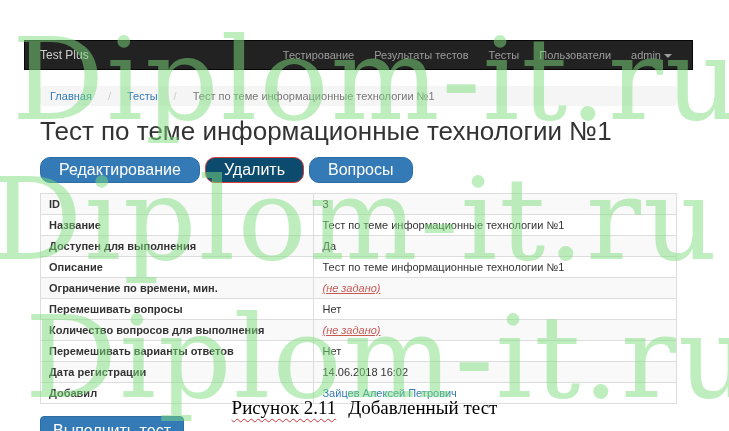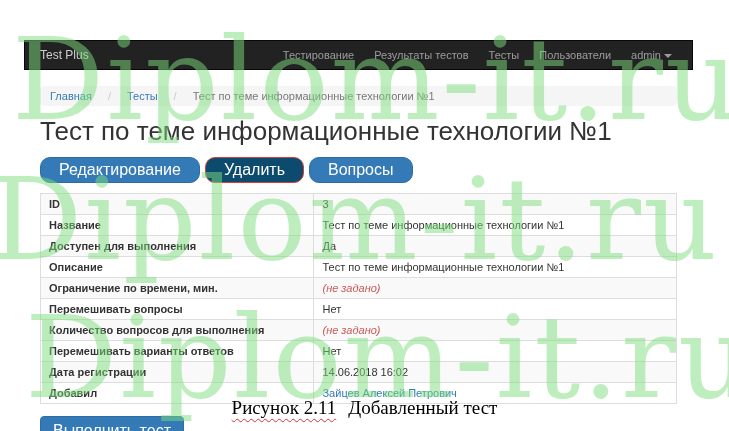--- a/index.html
+++ b/index.html
@@ -36,21 +36,21 @@
          font-family:"Liberation Sans", sans-serif; }
   .btn-primary { background:#337ab7; border-color:#2e6da4; }
   .btn-danger  { background:#0c4a6e; border-color:#d43f3a; }
 
   table.details { width:100%; margin-top:10px; border-collapse:collapse;
                   font-size:11px; color:#333; border:1px solid #ddd; }
   .details th, .details td { border:1px solid #ddd; padding:4px 8px;
                              text-align:left; vertical-align:middle; height:20px; }
   .details th { width:43%; font-weight:bold; }
   .details tbody tr:nth-child(odd) { background:#f9f9f9; }
-  td.empty { color:#c85a56; font-style:italic; }
+  td.empty { color:#c85a56; font-style:italic;text-decoration:underline; }
   td.link-cell { color:#337ab7; cursor:pointer; }
 
   .run-btn { margin-top:12px; font-size:16px; padding:5px 12px; border-radius:4px; }
 
   
   .caption { position:absolute; left:0; top:397px; width:729px; text-align:center;
              font-family:"Liberation Serif", serif; font-size:19px; color:#000; }
   .fig-label { text-decoration:underline wavy #d13438 1px; text-underline-offset:4px;
                margin-right:12px; }
 

